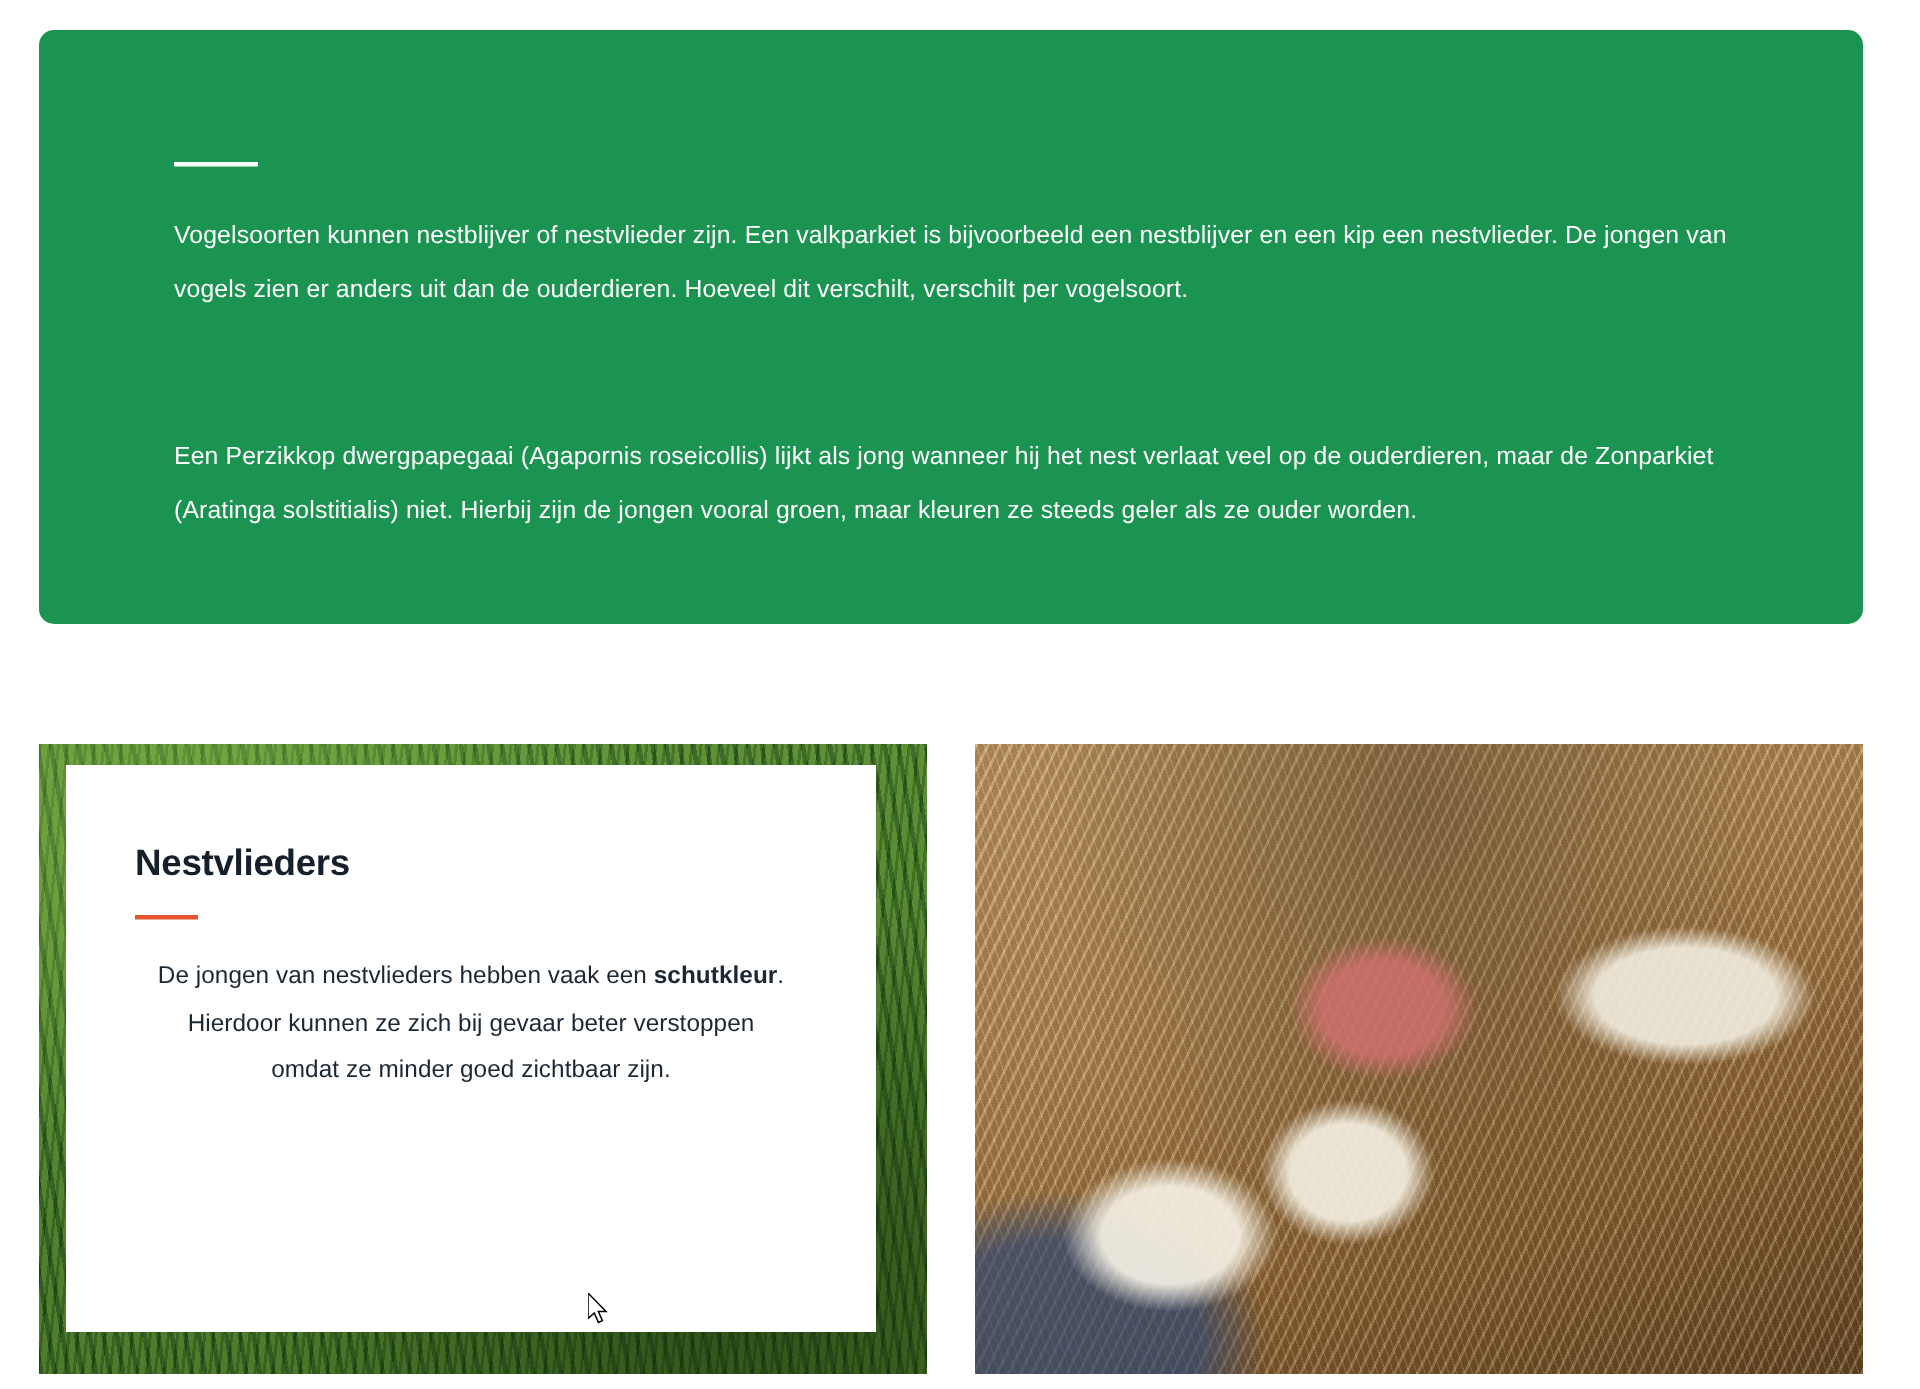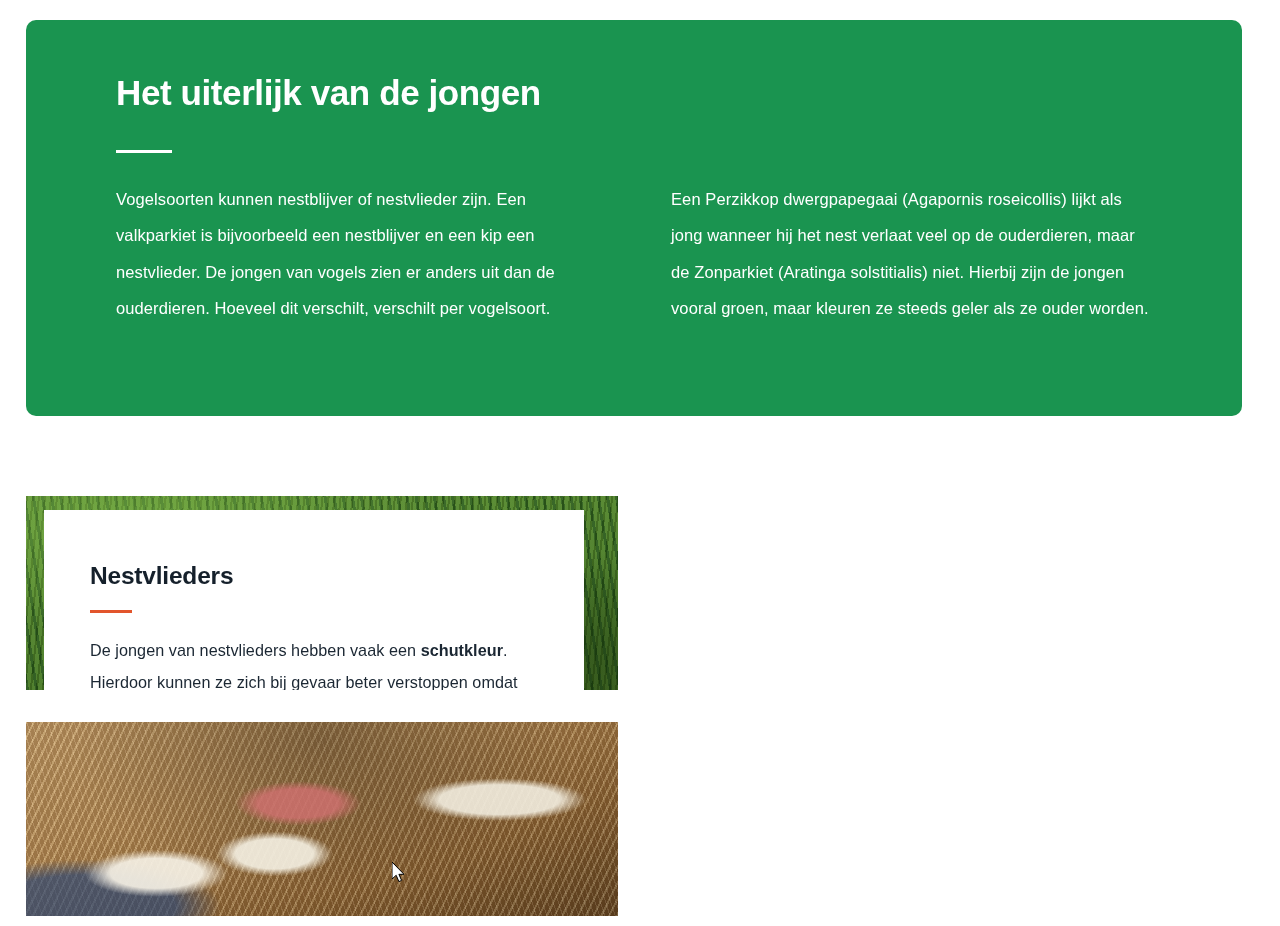--- a/index.html
+++ b/index.html
@@ -43,40 +43,40 @@
   }
   .hero-rule {
     width: 56px;
     height: 3px;
     background: #ffffff;
     margin: 36px 0 28px 0;
   }
   .hero-cols {
     display: flex;
     gap: 74px;
+    flex-direction: column;
   }
   .hero-col {
     flex: 1 1 0;
     color: #ffffff;
     font-size: 16.5px;
     line-height: 2.2;
     letter-spacing: 0.1px;
   }
   .hero-col p { margin: 0; }
 
   
   .bottom {
     position: absolute;
     left: 26px;
     top: 496px;
     width: 1216px;
     height: 420px;
     display: flex;
     gap: 32px;
-    flex-direction: column;
   }
   .card-left, .card-right {
     position: relative;
     width: 592px;
     height: 420px;
     overflow: hidden;
   }
 
   
   .grass-photo {
@@ -119,21 +119,21 @@
     height: 3px;
     background: #e2552c;
     margin: 20px 0 22px 0;
   }
   .card-body {
     font-size: 16.2px;
     line-height: 1.95;
     color: #1b2733;
     letter-spacing: 0.05px;
   }
-  .card-body p { margin: 0; }
+  .card-body p { margin: 12px; text-align: center; }
   .card-body b { font-weight: bold; }
 
   
   .nest-photo {
     position: absolute;
     inset: 0;
     background:
       repeating-linear-gradient(72deg, rgba(255,255,255,0.10) 0 1px, rgba(0,0,0,0.07) 1px 5px),
       repeating-linear-gradient(-64deg, rgba(255,235,190,0.22) 0 2px, rgba(90,55,20,0.20) 2px 7px),
       linear-gradient(160deg, #c8a06a 0%, #b98e57 35%, #8d6434 70%, #5e4120 100%);
@@ -160,21 +160,20 @@
     height: 22px;
     z-index: 10;
   }
 </style>
 </head>
 <body>
 
 <div class="page">
 
   <section class="hero">
-    <h1 class="hero-title">Het uiterlijk van de jongen</h1>
     <div class="hero-rule"></div>
     <div class="hero-cols">
       <div class="hero-col">
         <p>Vogelsoorten kunnen nestblijver of nestvlieder zijn. Een valkparkiet is bijvoorbeeld een nestblijver en een kip een nestvlieder. De jongen van vogels zien er anders uit dan de ouderdieren. Hoeveel dit verschilt, verschilt per vogelsoort.</p>
       </div>
       <div class="hero-col">
         <p>Een Perzikkop dwergpapegaai (Agapornis roseicollis) lijkt als jong wanneer hij het nest verlaat veel op de ouderdieren, maar de Zonparkiet (Aratinga solstitialis) niet. Hierbij zijn de jongen vooral groen, maar kleuren ze steeds geler als ze ouder worden.</p>
       </div>
     </div>
   </section>

